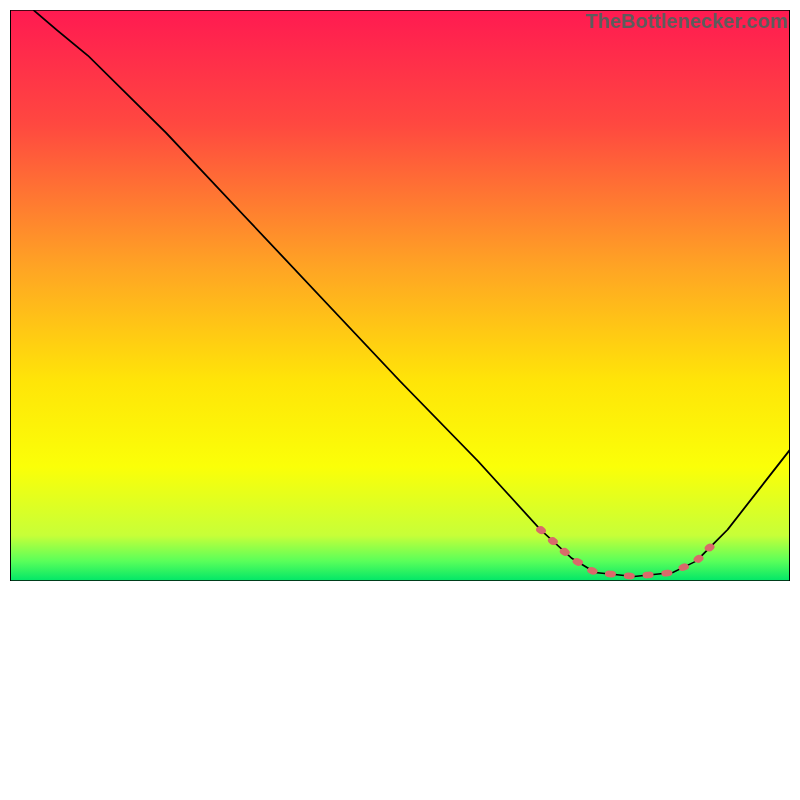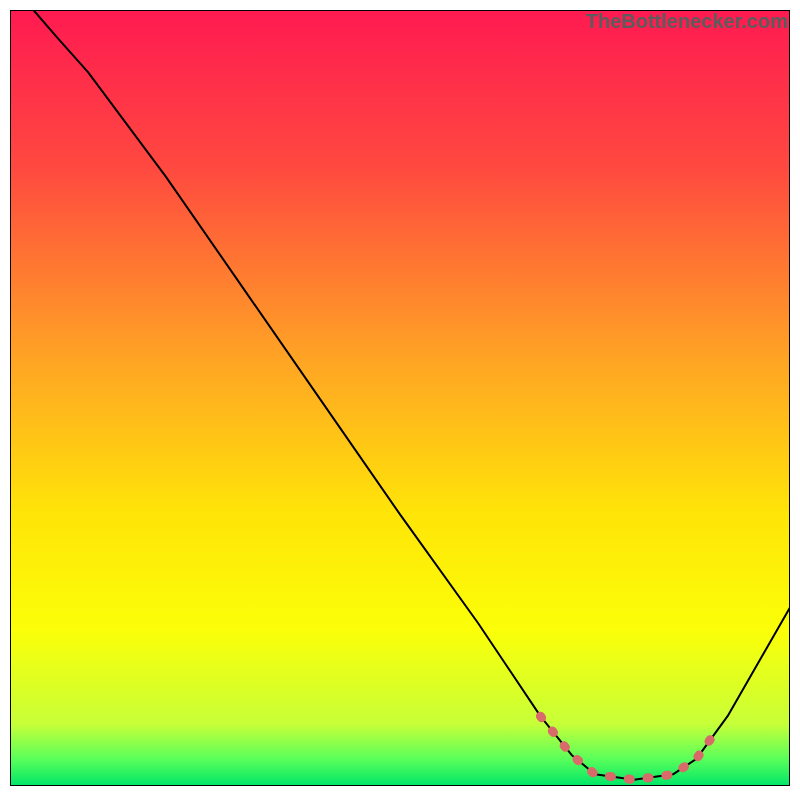--- a/index.html
+++ b/index.html
@@ -9,21 +9,21 @@
     height: 800px;
     background: #ffffff;
     overflow: hidden;
     font-family: Arial, Helvetica, sans-serif;
   }
   .chart-frame {
     position: absolute;
     left: 10px;
     top: 10px;
     width: 780px;
-    height: 776px;
+    height: 571px;
     box-sizing: border-box;
   }
   .gradient-bg {
     position: absolute;
     left: 0;
     top: 0;
     width: 100%;
     height: 100%;
   }
   svg.overlay {

